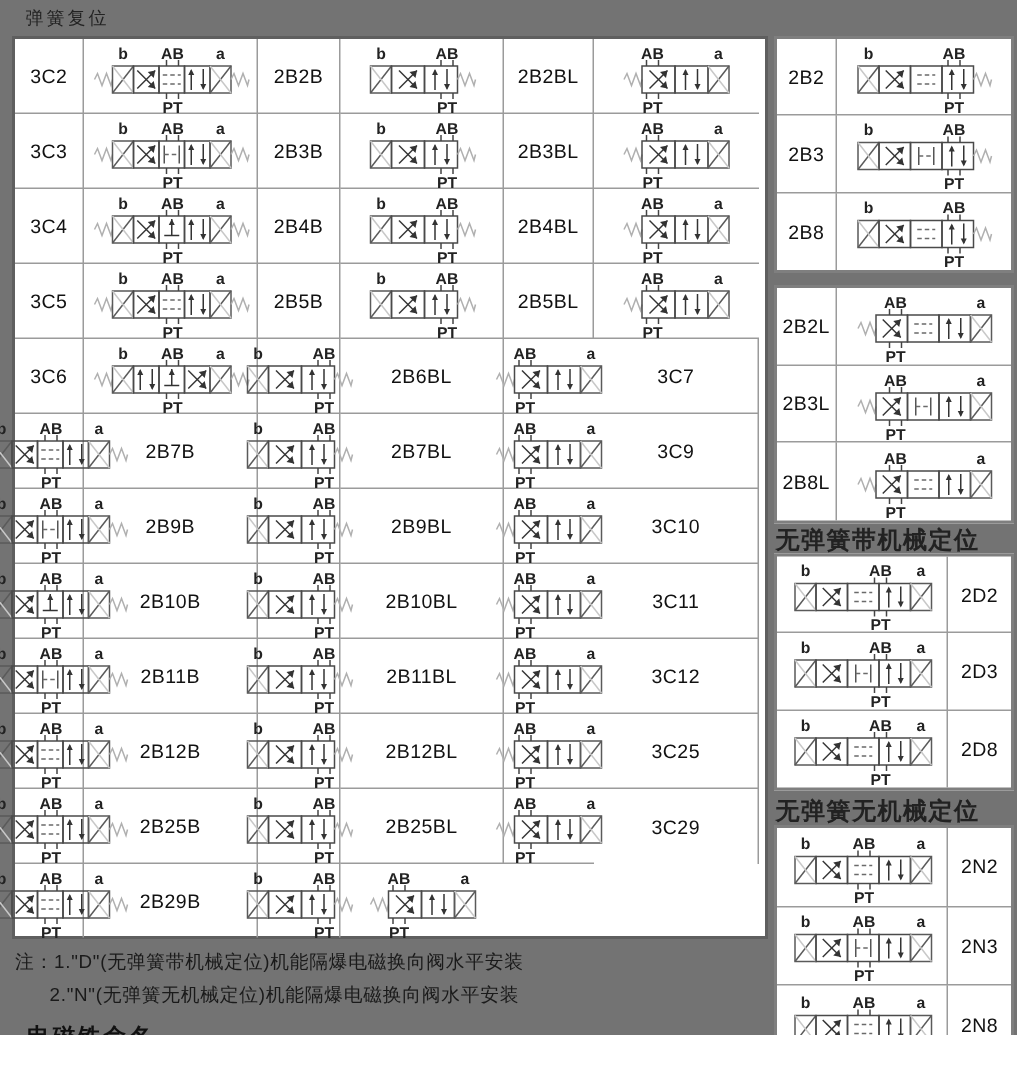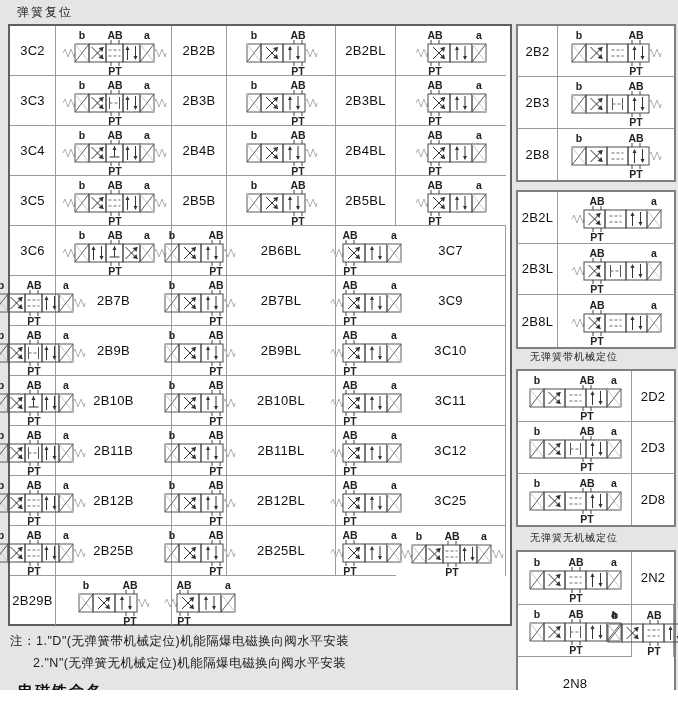--- a/index.html
+++ b/index.html
@@ -1,32 +1,32 @@
 <!DOCTYPE html>
 <html><head>
 <meta charset="utf-8">
 <style>
   html,body{margin:0;padding:0;background:#ffffff;}
-  .page{position:relative;width:678px;height:690px;background:#e5e5e5;
+  .page{position:relative;width:678px;height:690px;background:#737373;
         font-family:"Liberation Sans",sans-serif;color:#1a1a1a;overflow:hidden;}
   .top-title{position:absolute;left:17px;top:4px;font-size:12px;letter-spacing:2px;color:#222;}
   .main-table{position:absolute;left:8px;top:24px;width:500px;height:598px;
               border:2px solid #5f5f5f;display:grid;
               grid-template-columns:46px 116px 55px 109px 60px 110px;
               grid-template-rows:repeat(12,1fr);background:#fff;}
   .cell{border-right:1px solid #9b9b9b;border-bottom:1px solid #9b9b9b;
         display:flex;align-items:center;justify-content:center;overflow:visible;}
   .cell.lastcol{border-right:none;}
   .cell.lastrow{border-bottom:none;}
   .code{font-size:13px;color:#111;letter-spacing:0.3px;}
   .rtable{position:absolute;left:516px;width:156px;border:2px solid #7f7f7f;
           display:grid;grid-template-rows:repeat(3,1fr);background:#fff;}
   .rtable.codeleft{grid-template-columns:40px 1fr;}
   .rtable.coderight{grid-template-columns:1fr 42px;}
-  .side-label{position:absolute;left:530px;font-size:10px;letter-spacing:1px;color:#222;}
+  .side-label{position:absolute;left:517px;font-size:16px;letter-spacing:1px;color:#222;font-weight:bold;}
   .note{position:absolute;font-size:12.5px;color:#1a1a1a;letter-spacing:0.5px;}
   .bottom-title{position:absolute;left:18px;top:682px;font-size:15px;font-weight:bold;
                 letter-spacing:2px;color:#111;text-align:center;}
   svg{display:block;overflow:visible;}
   .sym{display:flex;align-items:center;justify-content:center;width:100%;height:100%;}
 </style>
 </head>
 <body>
 
 <div class="page">
@@ -1109,20 +1109,23 @@
             <line x1="34" y1="18" x2="34" y2="14" stroke="#444" stroke-width="1"></line>
             <line x1="42" y1="18" x2="42" y2="14" stroke="#444" stroke-width="1"></line>
             <line x1="34" y1="36" x2="34" y2="40" stroke="#444" stroke-width="1"></line>
             <line x1="42" y1="36" x2="42" y2="40" stroke="#444" stroke-width="1"></line>
             <text x="38" y="13" text-anchor="middle" font-size="10.5" font-weight="bold" fill="#222" font-family="Liberation Sans,sans-serif">AB</text>
             <text x="38" y="49" text-anchor="middle" font-size="10.5" font-weight="bold" fill="#222" font-family="Liberation Sans,sans-serif">PT</text>
           </svg>
         </div>
       </div>
       <div class="cell lastrow">
+        <span class="code">3C29</span>
+      </div>
+      <div class="cell lastrow">
         <div class="sym">
           <svg width="114" height="49" viewBox="0 0 114 49">
             <polyline points="6,27 8,23 11,31 14,23 17,31 18,27" fill="none" stroke="#b0b0b0" stroke-width="1"></polyline>
             <rect x="18" y="18" width="14" height="18" fill="none" stroke="#5a5a5a" stroke-width="1"></rect>
             <line x1="18" y1="36" x2="32" y2="18" stroke="#5a5a5a" stroke-width="1"></line>
             <line x1="18" y1="18" x2="32" y2="36" stroke="#c8c8c8" stroke-width="1"></line>
             <text x="25" y="13" text-anchor="middle" font-size="10.5" font-weight="bold" fill="#222" font-family="Liberation Sans,sans-serif">b</text>
             <rect x="32" y="18" width="17" height="18" fill="none" stroke="#4a4a4a" stroke-width="1"></rect>
             <line x1="34.5" y1="33" x2="46.5" y2="21" stroke="#333" stroke-width="1"></line>
             <line x1="34.5" y1="21" x2="46.5" y2="33" stroke="#333" stroke-width="1"></line>
@@ -1595,20 +1598,23 @@
             <text x="93" y="13" text-anchor="middle" font-size="10.5" font-weight="bold" fill="#222" font-family="Liberation Sans,sans-serif">a</text>
             <line x1="51" y1="18" x2="51" y2="14" stroke="#444" stroke-width="1"></line>
             <line x1="59" y1="18" x2="59" y2="14" stroke="#444" stroke-width="1"></line>
             <line x1="51" y1="36" x2="51" y2="40" stroke="#444" stroke-width="1"></line>
             <line x1="59" y1="36" x2="59" y2="40" stroke="#444" stroke-width="1"></line>
             <text x="55" y="13" text-anchor="middle" font-size="10.5" font-weight="bold" fill="#222" font-family="Liberation Sans,sans-serif">AB</text>
             <text x="55" y="49" text-anchor="middle" font-size="10.5" font-weight="bold" fill="#222" font-family="Liberation Sans,sans-serif">PT</text>
           </svg>
         </div>
       </div>
+      <div class="cell  lastcol">
+        <span class="code">2N3</span>
+      </div>
       <div class="cell lastrow">
         <div class="sym">
           <svg width="108" height="50" viewBox="0 0 108 50">
             <rect x="9" y="18" width="14" height="18" fill="none" stroke="#5a5a5a" stroke-width="1"></rect>
             <line x1="9" y1="36" x2="23" y2="18" stroke="#5a5a5a" stroke-width="1"></line>
             <line x1="9" y1="18" x2="23" y2="36" stroke="#c8c8c8" stroke-width="1"></line>
             <text x="16" y="13" text-anchor="middle" font-size="10.5" font-weight="bold" fill="#222" font-family="Liberation Sans,sans-serif">b</text>
             <rect x="23" y="18" width="21" height="18" fill="none" stroke="#4a4a4a" stroke-width="1"></rect>
             <line x1="27.5" y1="33" x2="39.5" y2="21" stroke="#333" stroke-width="1"></line>
             <line x1="27.5" y1="21" x2="39.5" y2="33" stroke="#333" stroke-width="1"></line>

